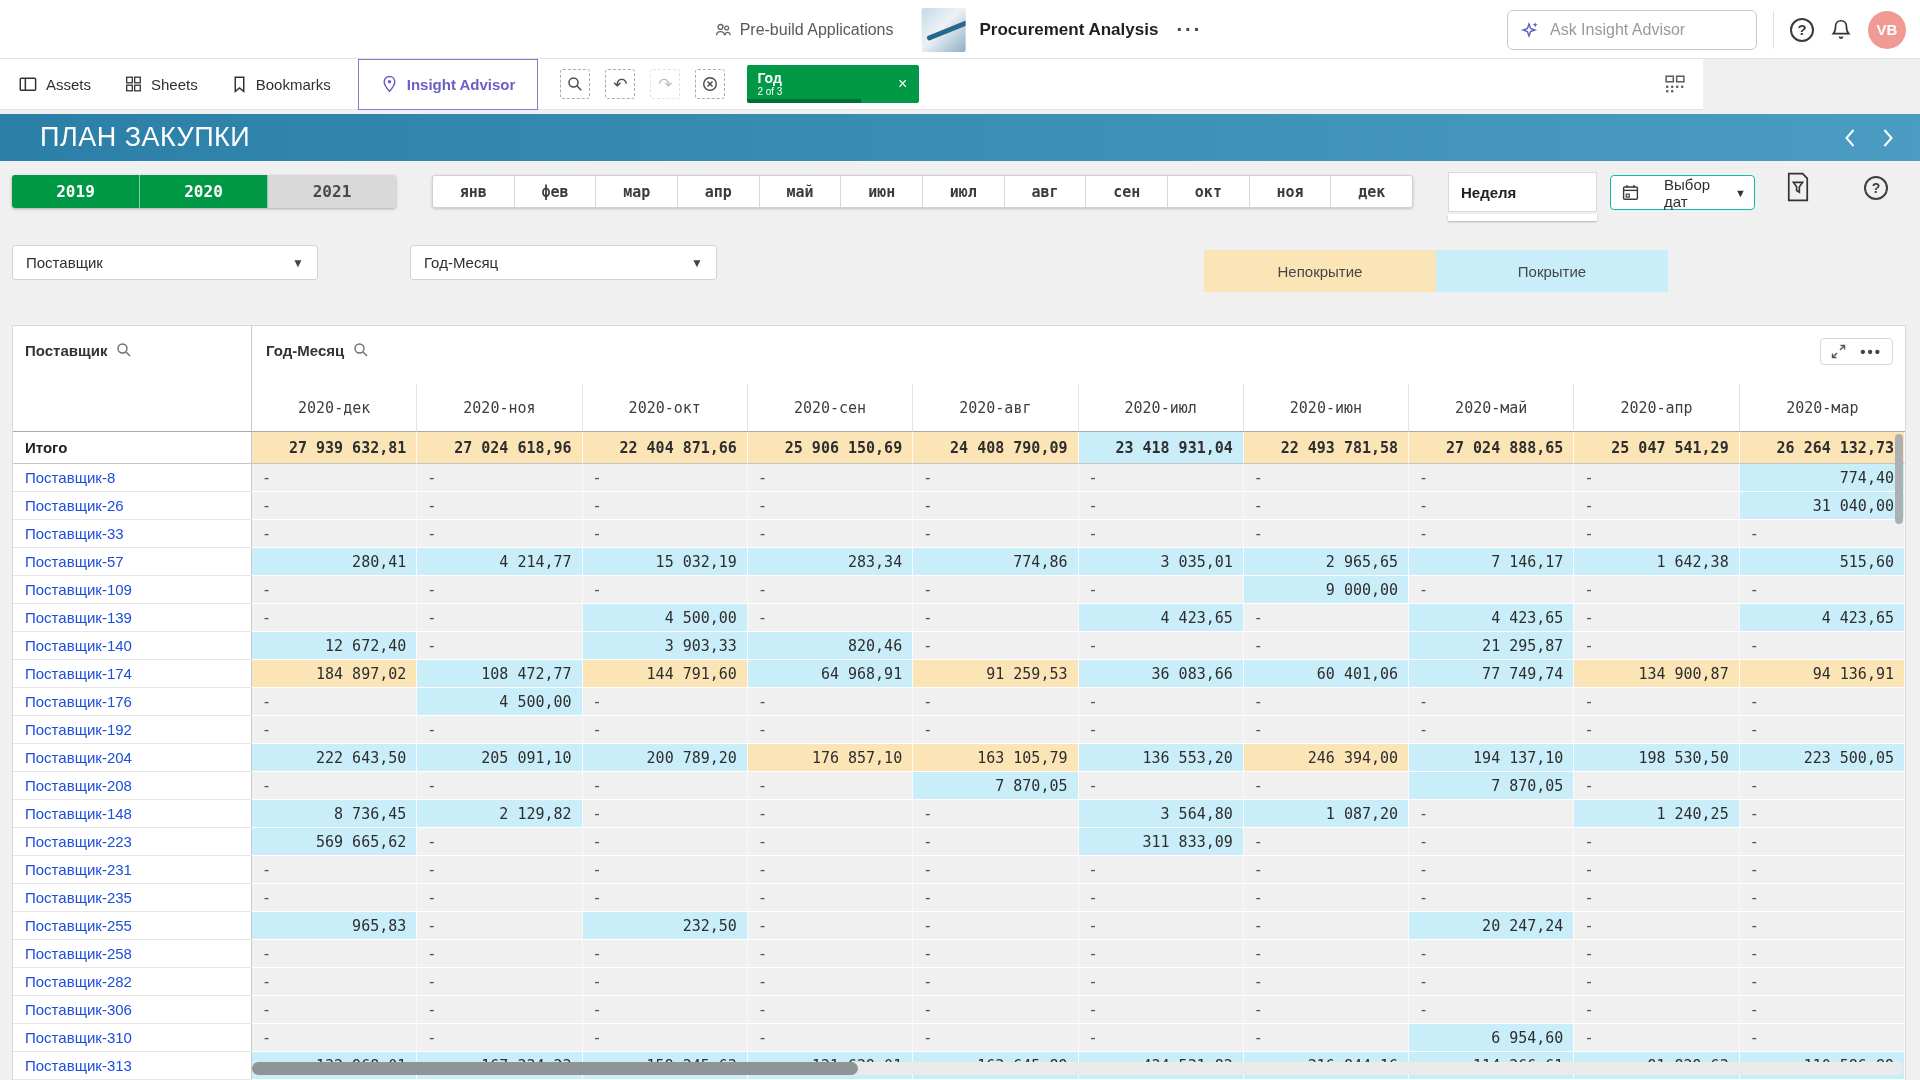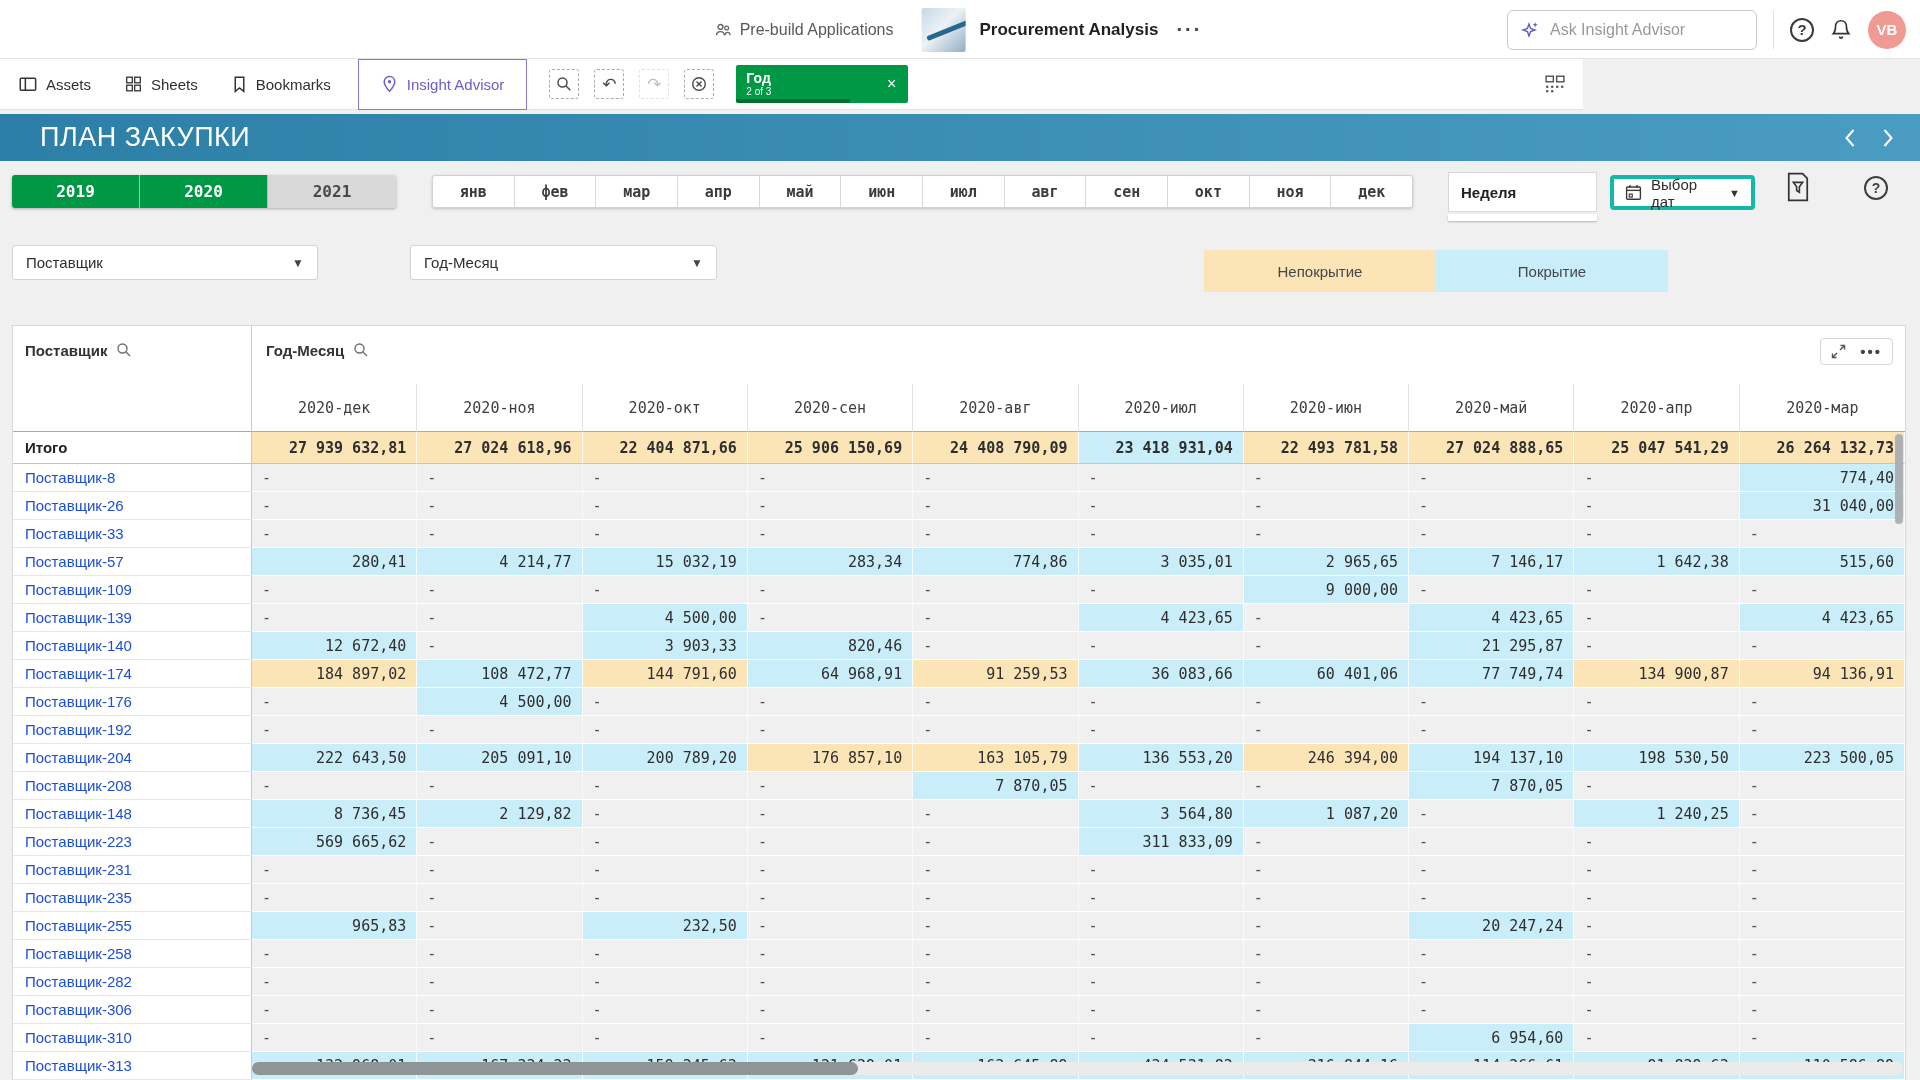--- a/index.html
+++ b/index.html
@@ -36,26 +36,26 @@
   .ask-box input { border:none; outline:none; font-size:16px; width:180px; color:#333;
                    font-family:"Liberation Sans",sans-serif; background:transparent; }
   .ask-box input::placeholder { color:#9A9A9A; }
   .tb-divider { width:1px; height:38px; background:#E0E0E0; }
   .help-circle { width:24px; height:24px; border:2px solid #3A3A3A; border-radius:50%; display:flex;
                  align-items:center; justify-content:center; font-size:15px; font-weight:bold; color:#3A3A3A; cursor:pointer; }
   .avatar { width:38px; height:38px; border-radius:50%; background:var(--avatar); color:#fff;
             display:flex; align-items:center; justify-content:center; font-size:15px; font-weight:bold; cursor:pointer; }
 
   
-  .toolbar { position:absolute; top:59px; left:0; width:1583px; height:51px; background:#fff;
+  .toolbar { position:absolute; top:59px; left:0; width:1703px; height:51px; background:#fff;
              border-bottom:1px solid #E3E3E3; display:flex; align-items:center; z-index:25; }
   .tbtn { display:flex; align-items:center; gap:9px; padding:0 17px; height:51px; font-size:15px;
           color:#303030; cursor:pointer; }
   .insight-btn { display:flex; align-items:center; gap:9px; padding:0 22px; height:51px;
-                 border:1px solid #837BD4; color:var(--purple); font-size:15px; cursor:pointer; margin-left:10px; }
+                 border:1px solid #837BD4; color:var(--purple); font-size:15px; cursor:pointer; margin-left:10px;font-weight:bold; }
   .sel-icons { display:flex; align-items:center; gap:15px; margin-left:22px; }
   .sel-icon { width:30px; height:30px; border:1px dashed #ACACAC; border-radius:3px; display:flex;
               align-items:center; justify-content:center; color:#4A4A4A; font-size:17px; cursor:pointer;
               font-family:"DejaVu Sans", sans-serif; }
   .sel-icon.disabled { opacity:.35; cursor:default; }
   .chip { position:relative; margin-left:22px; width:172px; height:38px; background:var(--green);
           border-radius:2px; color:#fff; display:flex; align-items:center; cursor:pointer; overflow:hidden; }
   .chip .txt { padding-left:10px; line-height:1.15; flex:1; }
   .chip .f { font-size:14px; font-weight:bold; }
   .chip .c { font-size:10px; }
@@ -82,21 +82,21 @@
                  background:#fff; border-radius:3px; overflow:hidden; box-shadow:0 1px 3px rgba(0,0,0,.2);
                  border:1px solid #D2D2D2; }
   .mbtn { flex:1; display:flex; align-items:center; justify-content:center; border-right:1px solid #D9D9D9;
           font-family:"DejaVu Sans Mono",monospace; font-weight:bold; font-size:15px; color:#3C3C3C; cursor:pointer; }
   .mbtn:last-child { border-right:none; }
   .week-box { position:absolute; left:1448px; top:62px; width:149px; }
   .week-main { height:40px; background:#fff; border:1px solid #D8D8D8; display:flex; align-items:center;
                padding-left:12px; font-size:15px; font-weight:bold; color:#222; }
   .week-strip { height:7px; background:#fff; margin-top:2px; box-shadow:0 1px 2px rgba(0,0,0,.25); }
   .datepicker { position:absolute; left:1610px; top:65px; width:145px; height:35px; background:#fff;
-                border:4px solid #14b8a6; border-radius:4px; display:flex; align-items:center; gap:9px;
+                border:1px solid #14b8a6; border-radius:4px; display:flex; align-items:center; gap:25px;
                 padding:0 11px; font-size:15px; color:#2E2E2E; cursor:pointer; }
   .datepicker .caret { margin-left:auto; font-size:11px; color:#333; }
   .funnel-btn { position:absolute; left:1785px; top:62px; cursor:pointer; }
   .help2 { position:absolute; left:1864px; top:66px; width:24px; height:24px; border:2px solid #3F3F3F;
            border-radius:50%; display:flex; align-items:center; justify-content:center; font-size:14px;
            font-weight:bold; color:#3F3F3F; cursor:pointer; }
 
   .combo { position:absolute; top:135px; height:35px; background:#fff; border:1px solid #D3D3D3;
            border-radius:3px; display:flex; align-items:center; justify-content:space-between;
            padding:0 13px; font-size:15px; color:#2E2E2E; cursor:pointer; }

